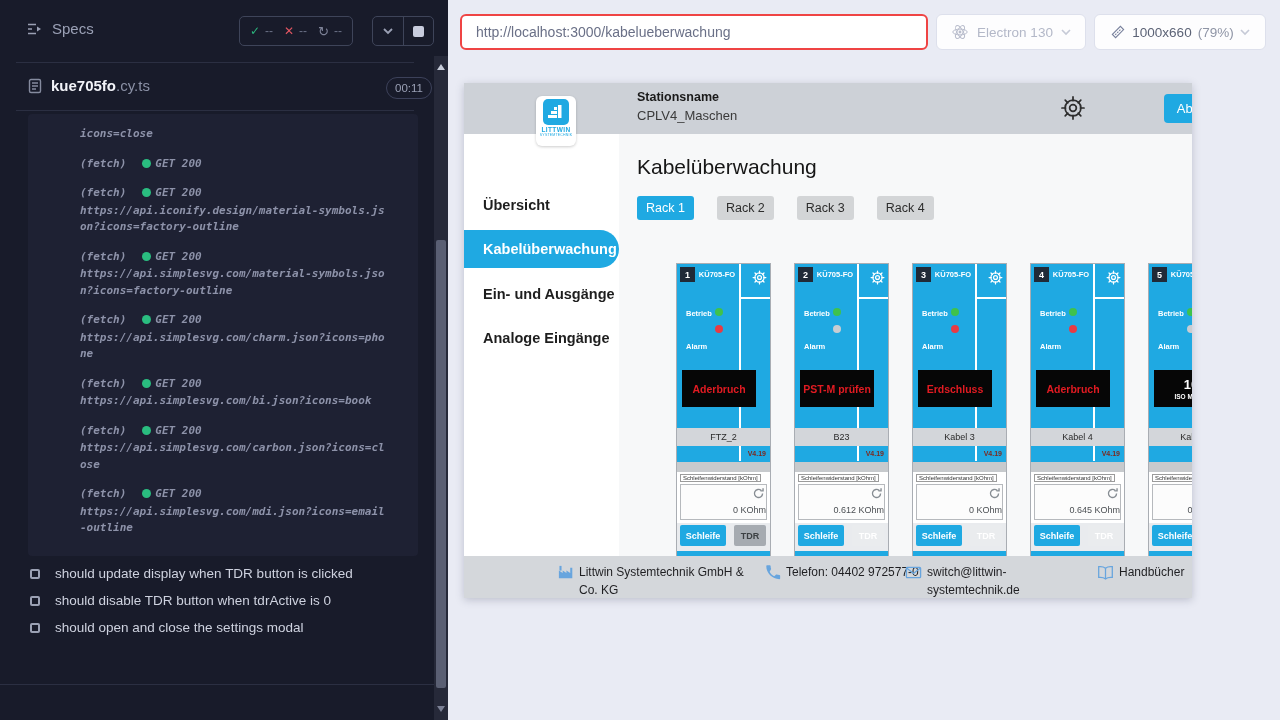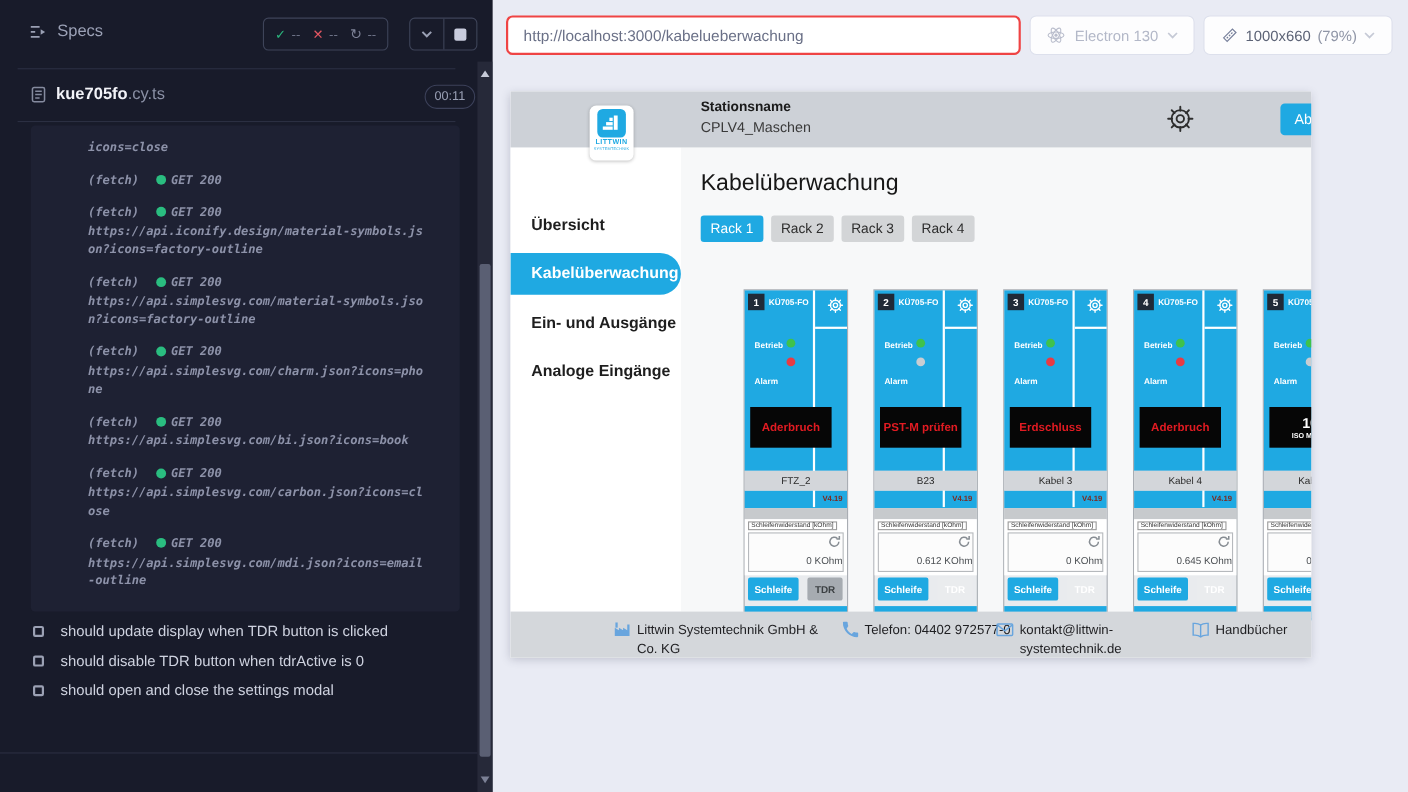--- a/index.html
+++ b/index.html
@@ -67,21 +67,21 @@
   .hdr-gear{position:absolute; left:596px; top:12px; width:26px; height:26px; color:#2e2e2e; z-index:4; cursor:pointer;}
   .logout{position:absolute; left:700px; top:11px; width:84px; height:29px; background:var(--blue); color:#fff; border:none; border-radius:4px; font-size:13px; font-family:"Liberation Sans", sans-serif; z-index:4; cursor:pointer;}
   .sidebar{position:absolute; left:0; top:51px; width:155px; bottom:42px; background:#fff; z-index:2;}
   .side-item{position:absolute; left:0; width:155px; padding-left:19px; font-weight:700; font-size:14.5px; color:#1e1e1e; cursor:pointer;}
   .side-item:nth-of-type(1){top:63px;}
   .side-item:nth-of-type(2){top:96px;}
   .side-item:nth-of-type(3){top:152px;}
   .side-item:nth-of-type(4){top:196px;}
   .side-item.active{background:var(--blue); color:#fff; height:38px; line-height:38px; border-radius:0 19px 19px 0; padding-top:0;}
   .main-title{position:absolute; left:173px; top:72px; font-size:21px; font-weight:400; color:#161616; z-index:1;}
-  .racks{position:absolute; left:173px; top:113px; display:flex; gap:7px; z-index:1;align-items:center;}
+  .racks{position:absolute; left:173px; top:113px; display:flex; gap:23px; z-index:1;align-items:center;}
   .rack-tab{height:24px; padding:0 9px; font-size:12.5px; border:none; border-radius:3px; background:#d3d5d7; color:#2d2d2d; font-family:"Liberation Sans", sans-serif; cursor:pointer;}
   .rack-tab.active{background:var(--blue); color:#fff;}
   .cards{position:absolute; left:212px; top:180px; display:flex; gap:23px; z-index:1;}
 
   
   .cable-card{position:relative; width:95px; height:300px; background:#e9ebee; border:1px solid #a9adb3;}
   .cc-top{position:absolute; left:0; right:0; top:0; height:164px; background:var(--blue);}
   .cc-top2{position:absolute; left:0; right:0; top:182px; height:16px; background:var(--blue);}
   .cc-vline{position:absolute; left:62px; top:0; width:2px; height:197px; background:#fff; z-index:1;}
   .cc-hline{position:absolute; left:64px; right:0; top:33px; height:2px; background:#fff; z-index:1;}
@@ -114,21 +114,21 @@
   .cc-bottombar{position:absolute; left:0; right:0; top:287px; height:13px; background:var(--blue);}
 
   
   .vp-footer{position:absolute; left:0; right:0; bottom:0; height:42px; background:#d4d7db; z-index:5;}
   .f-item{position:absolute; top:7px; display:flex; gap:5px; align-items:flex-start;}
   .f-ico{width:17px; height:17px; flex-shrink:0; margin-top:1px;}
   .f-text{font-size:12px; line-height:1.5; color:#1f1f22;}
   .f1{left:93px;}  .f1 .f-text{max-width:180px;}
   .f2{left:300px;} .f2 .f-text{max-width:138px;}
   .f3{left:441px;} .f3 .f-text{max-width:112px;}
-  .f4{left:619px;}
+  .f4{left:633px;}
 </style>
 </head>
 <body>
 
 <div class="screen" style="--blue: #1fa9e2;">
 
   <aside class="rep">
     <span class="specs-toggle">
       <svg viewBox="0 0 18 16" fill="none" stroke="#9aa0b4" stroke-width="1.6">
           <path d="M2 3.5h8M2 8h4M2 12.5h8"></path>
@@ -562,21 +562,21 @@
           <svg class="f-ico" viewBox="0 0 18 18" fill="#68a5de">
               <path d="M6 8.1c1 2 2.9 3.9 4.9 4.9l1.7-1.7c.2-.2.5-.3.8-.2.9.3 1.9.5 2.9.5.5 0 .8.4.8.8v2.9c0 .5-.4.8-.8.8C8.7 16.1 2.4 9.8 2.4 2.2c0-.5.4-.8.8-.8h3c.5 0 .8.4.8.8 0 1 .2 2 .5 2.9.1.3 0 .6-.2.8L6 8.1z"></path>
             </svg>
           <span class="f-text">Telefon: 04402 972577-0</span>
         </div>
         <div class="f-item f3">
           <svg class="f-ico" viewBox="0 0 18 18" fill="none" stroke="#68a5de" stroke-width="1.4">
               <rect x="1.5" y="3.5" width="15" height="11" rx="1"></rect>
               <path d="M2 4.5l7 5.5 7-5.5"></path>
             </svg>
-          <span class="f-text">kontakt@littwin-systemtechnik.de</span>
+          <span class="f-text">switch@littwin-systemtechnik.de</span>
         </div>
         <div class="f-item f4">
           <svg class="f-ico" viewBox="0 0 20 18" fill="none" stroke="#68a5de" stroke-width="1.5">
               <path d="M10 4C8.5 2.8 6.5 2.2 4 2.2H2v12.6h2c2.5 0 4.5.6 6 1.8 1.5-1.2 3.5-1.8 6-1.8h2V2.2h-2c-2.5 0-4.5.6-6 1.8z"></path>
               <path d="M10 4v12.6"></path>
             </svg>
           <span class="f-text">Handbücher</span>
         </div>
       </footer>
     </section>

